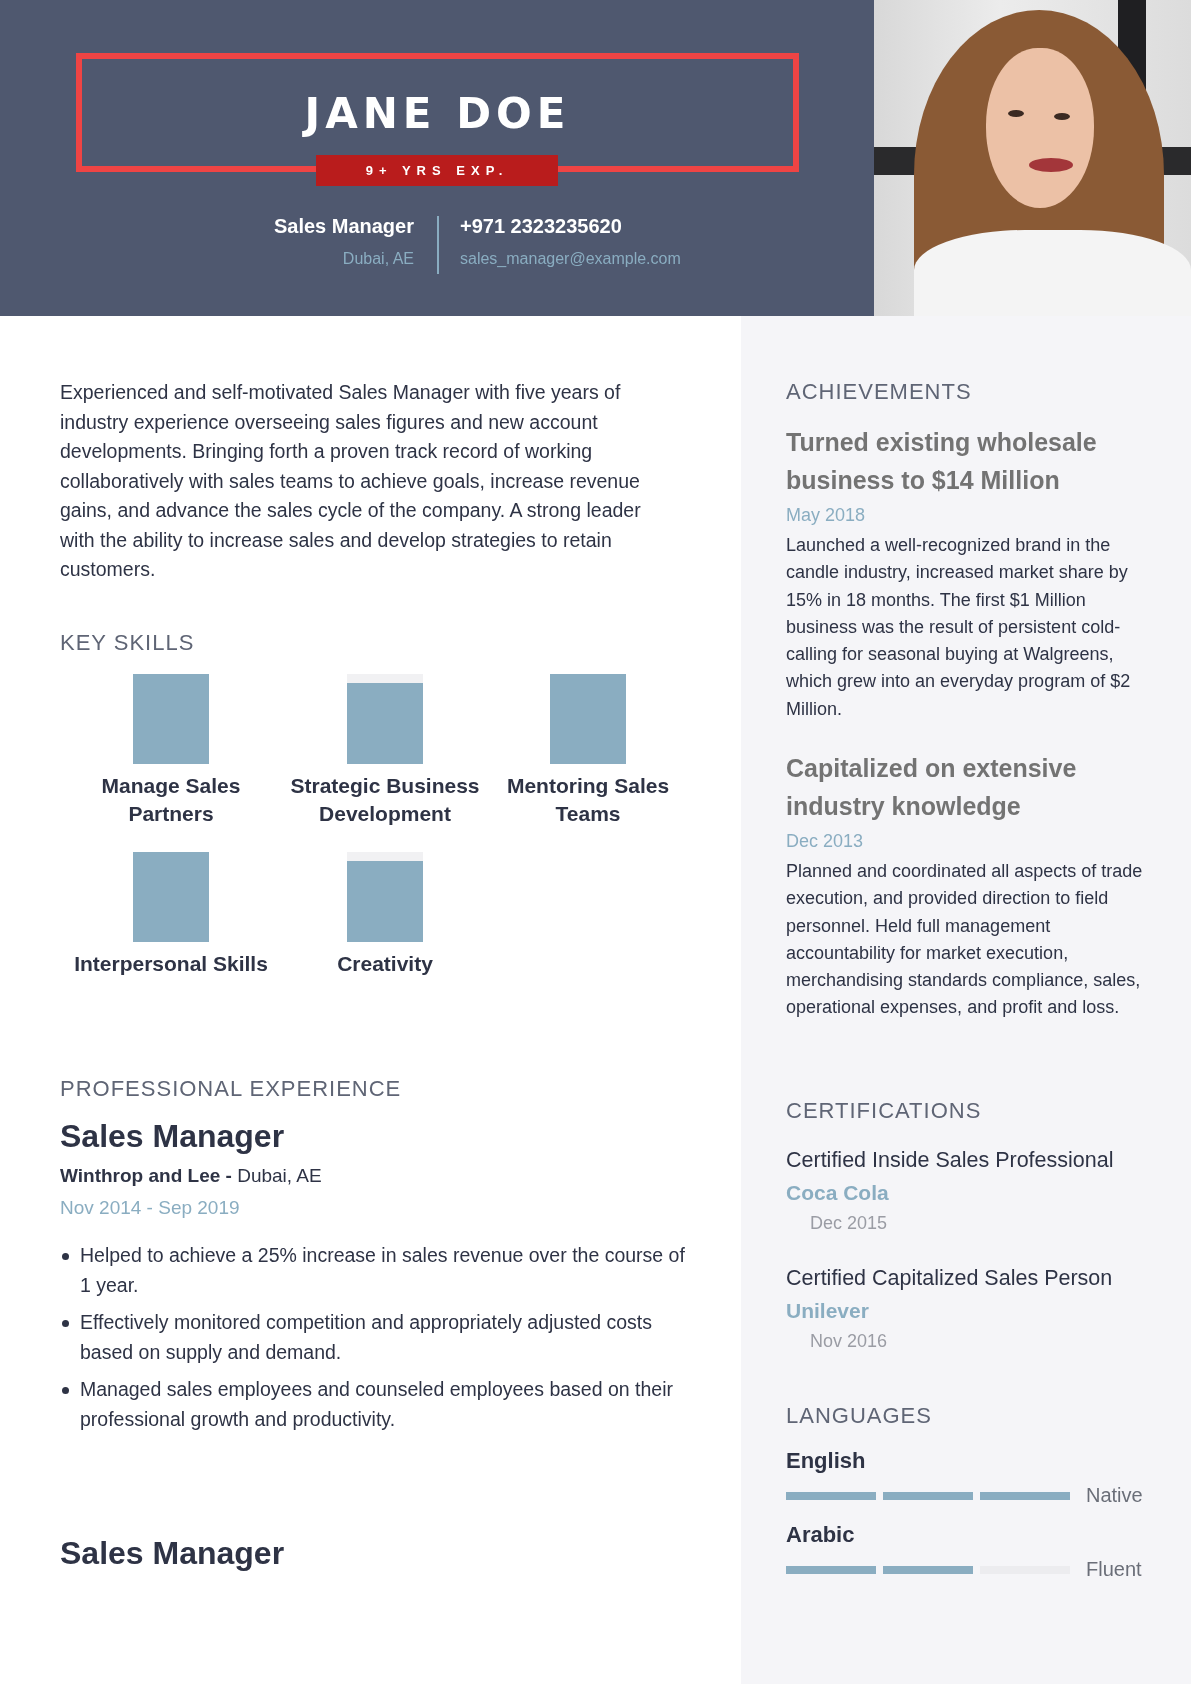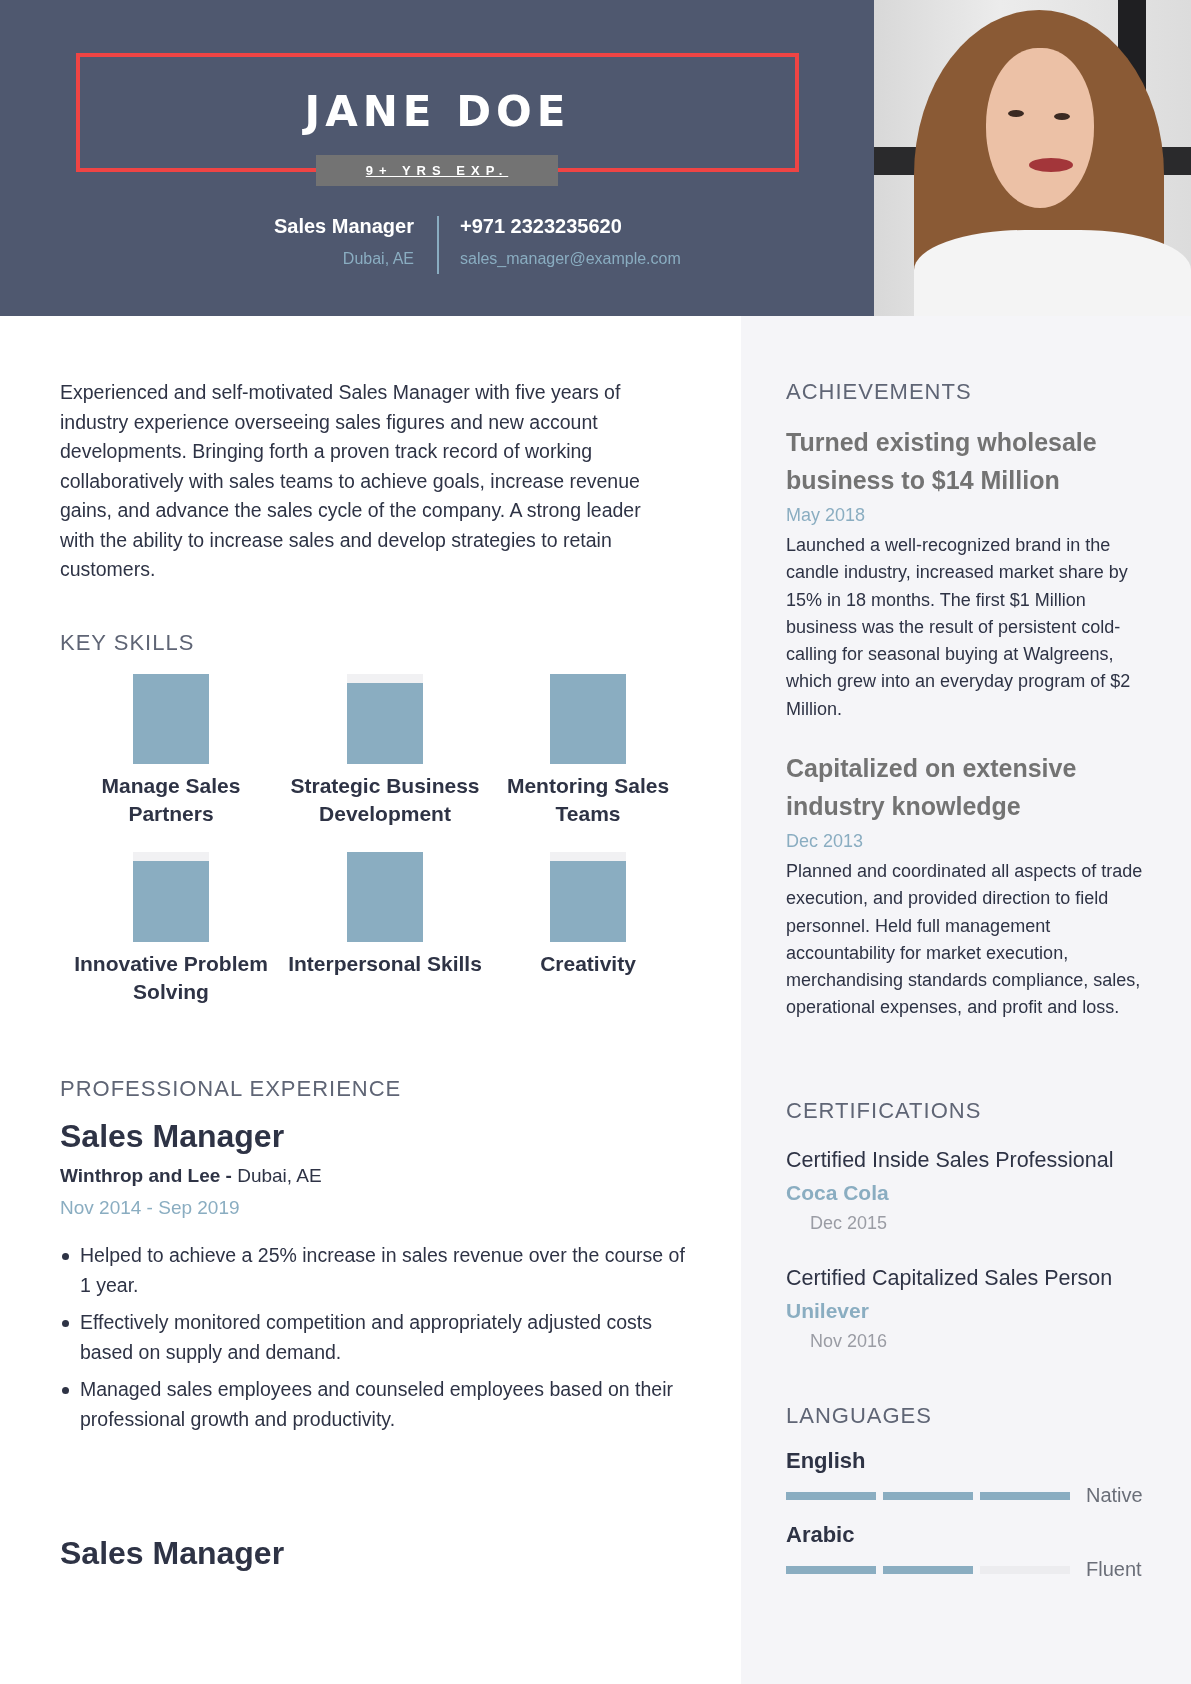--- a/index.html
+++ b/index.html
@@ -1,23 +1,23 @@
 <!DOCTYPE html>
 <html><head>
 <meta charset="utf-8">
 <style>
   * { box-sizing: border-box; margin: 0; padding: 0; }
   html, body { width: 1191px; height: 1684px; overflow: hidden; background: #ffffff; }
   body { font-family: "Liberation Sans", "DejaVu Sans", sans-serif; color: #2e3345; position: relative; }
 
   
   .header { position: absolute; left: 0; top: 0; width: 874px; height: 316px; background: #4f586f; }
-  .name-box { position: absolute; left: 76px; top: 53px; width: 723px; height: 119px; border: 4px solid #ef4444; }
+  .name-box { position: absolute; left: 76px; top: 53px; width: 723px; height: 119px; border: 6px solid #ef4444; }
   .name { position: absolute; left: 0; right: 0; top: 30px; text-align: center; color: #ffffff; font-size: 42px; font-weight: bold; letter-spacing: 5px; font-family: "DejaVu Sans", sans-serif; }
-  .badge { position: absolute; left: 316px; top: 155px; width: 242px; height: 31px; background: #737373; color: #ffffff; font-size: 13px; font-weight: bold; letter-spacing: 6px; text-align: center; line-height: 31px; text-decoration: underline; }
+  .badge { position: absolute; left: 316px; top: 155px; width: 242px; height: 31px; background: #b91c1c; color: #ffffff; font-size: 13px; font-weight: bold; letter-spacing: 6px; text-align: center; line-height: 31px; }
   .contact-left { position: absolute; right: 460px; top: 215px; text-align: right; }
   .contact-right { position: absolute; left: 460px; top: 215px; text-align: left; }
   .contact-divider { position: absolute; left: 437px; top: 216px; width: 2px; height: 58px; background: #8aadc1; }
   .contact-strong { color: #ffffff; font-size: 20px; font-weight: bold; display: block; height: 30px; }
   .contact-sub { color: #8aadc1; font-size: 16px; display: block; margin-top: 5px; }
 
   .photo { position: absolute; left: 874px; top: 0; width: 317px; height: 316px; overflow: hidden;
     background: linear-gradient(90deg, #d8d8d8 0%, #ececec 40%, #dcdcdc 100%); }
   .photo .frame-v { position: absolute; left: 244px; top: 0; width: 28px; height: 240px; background: #1f1f22; }
   .photo .frame-h { position: absolute; left: 0; top: 147px; width: 317px; height: 28px; background: #2a2a2c; }
@@ -115,26 +115,20 @@
     <div class="skill-label">Strategic Business Development</div>
   </div>
   <div class="skill">
     <div class="skill-bar">
         <div class="skill-fill" style="height:100%"></div>
       </div>
     <div class="skill-label">Mentoring Sales Teams</div>
   </div>
   <div class="skill">
     <div class="skill-bar">
-        <div class="skill-fill" style="height:90%"></div>
-      </div>
-    <div class="skill-label">Innovative Problem Solving</div>
-  </div>
-  <div class="skill">
-    <div class="skill-bar">
         <div class="skill-fill" style="height:100%"></div>
       </div>
     <div class="skill-label">Interpersonal Skills</div>
   </div>
   <div class="skill">
     <div class="skill-bar">
         <div class="skill-fill" style="height:90%"></div>
       </div>
     <div class="skill-label">Creativity</div>
   </div>

